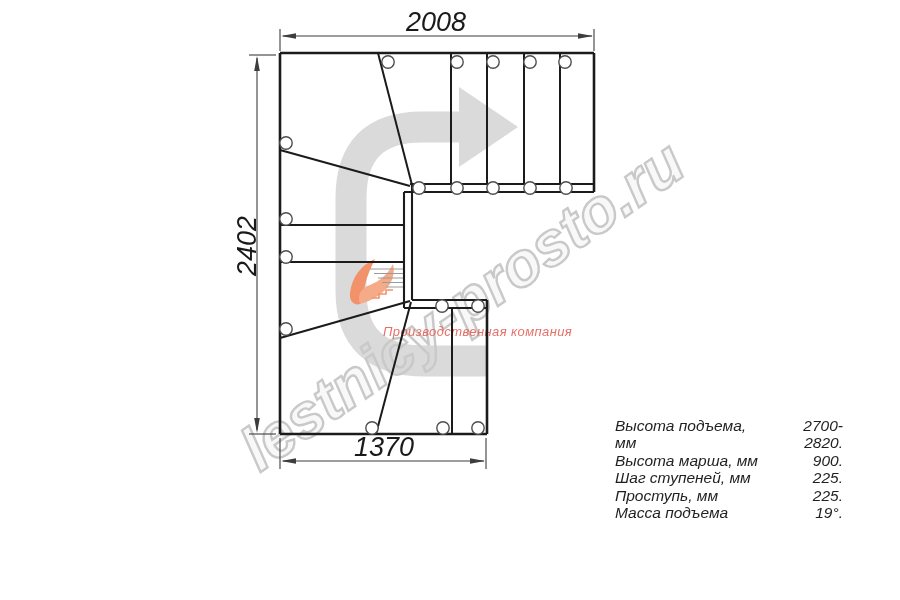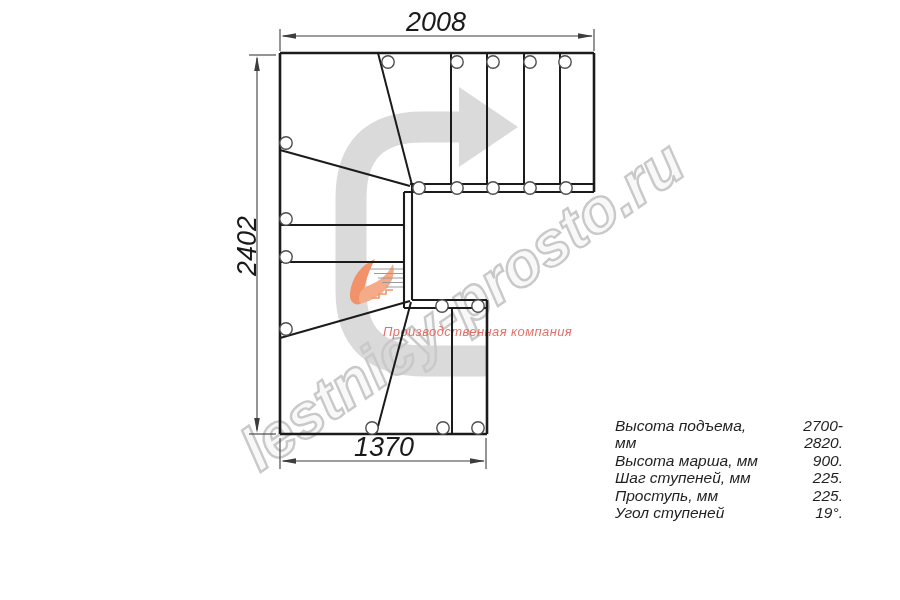--- a/index.html
+++ b/index.html
@@ -157,18 +157,18 @@
     </div>
     <div class="spec-row">
       <span class="spec-label">Шаг ступеней, мм</span>
       <span class="spec-value">225.</span>
     </div>
     <div class="spec-row">
       <span class="spec-label">Проступь, мм</span>
       <span class="spec-value">225.</span>
     </div>
     <div class="spec-row">
-      <span class="spec-label">Угол ступеней</span>
+      <span class="spec-label">Масса подъема</span>
       <span class="spec-value">19°.</span>
     </div>
   </div>
 
 </div>
 
 </body></html>

